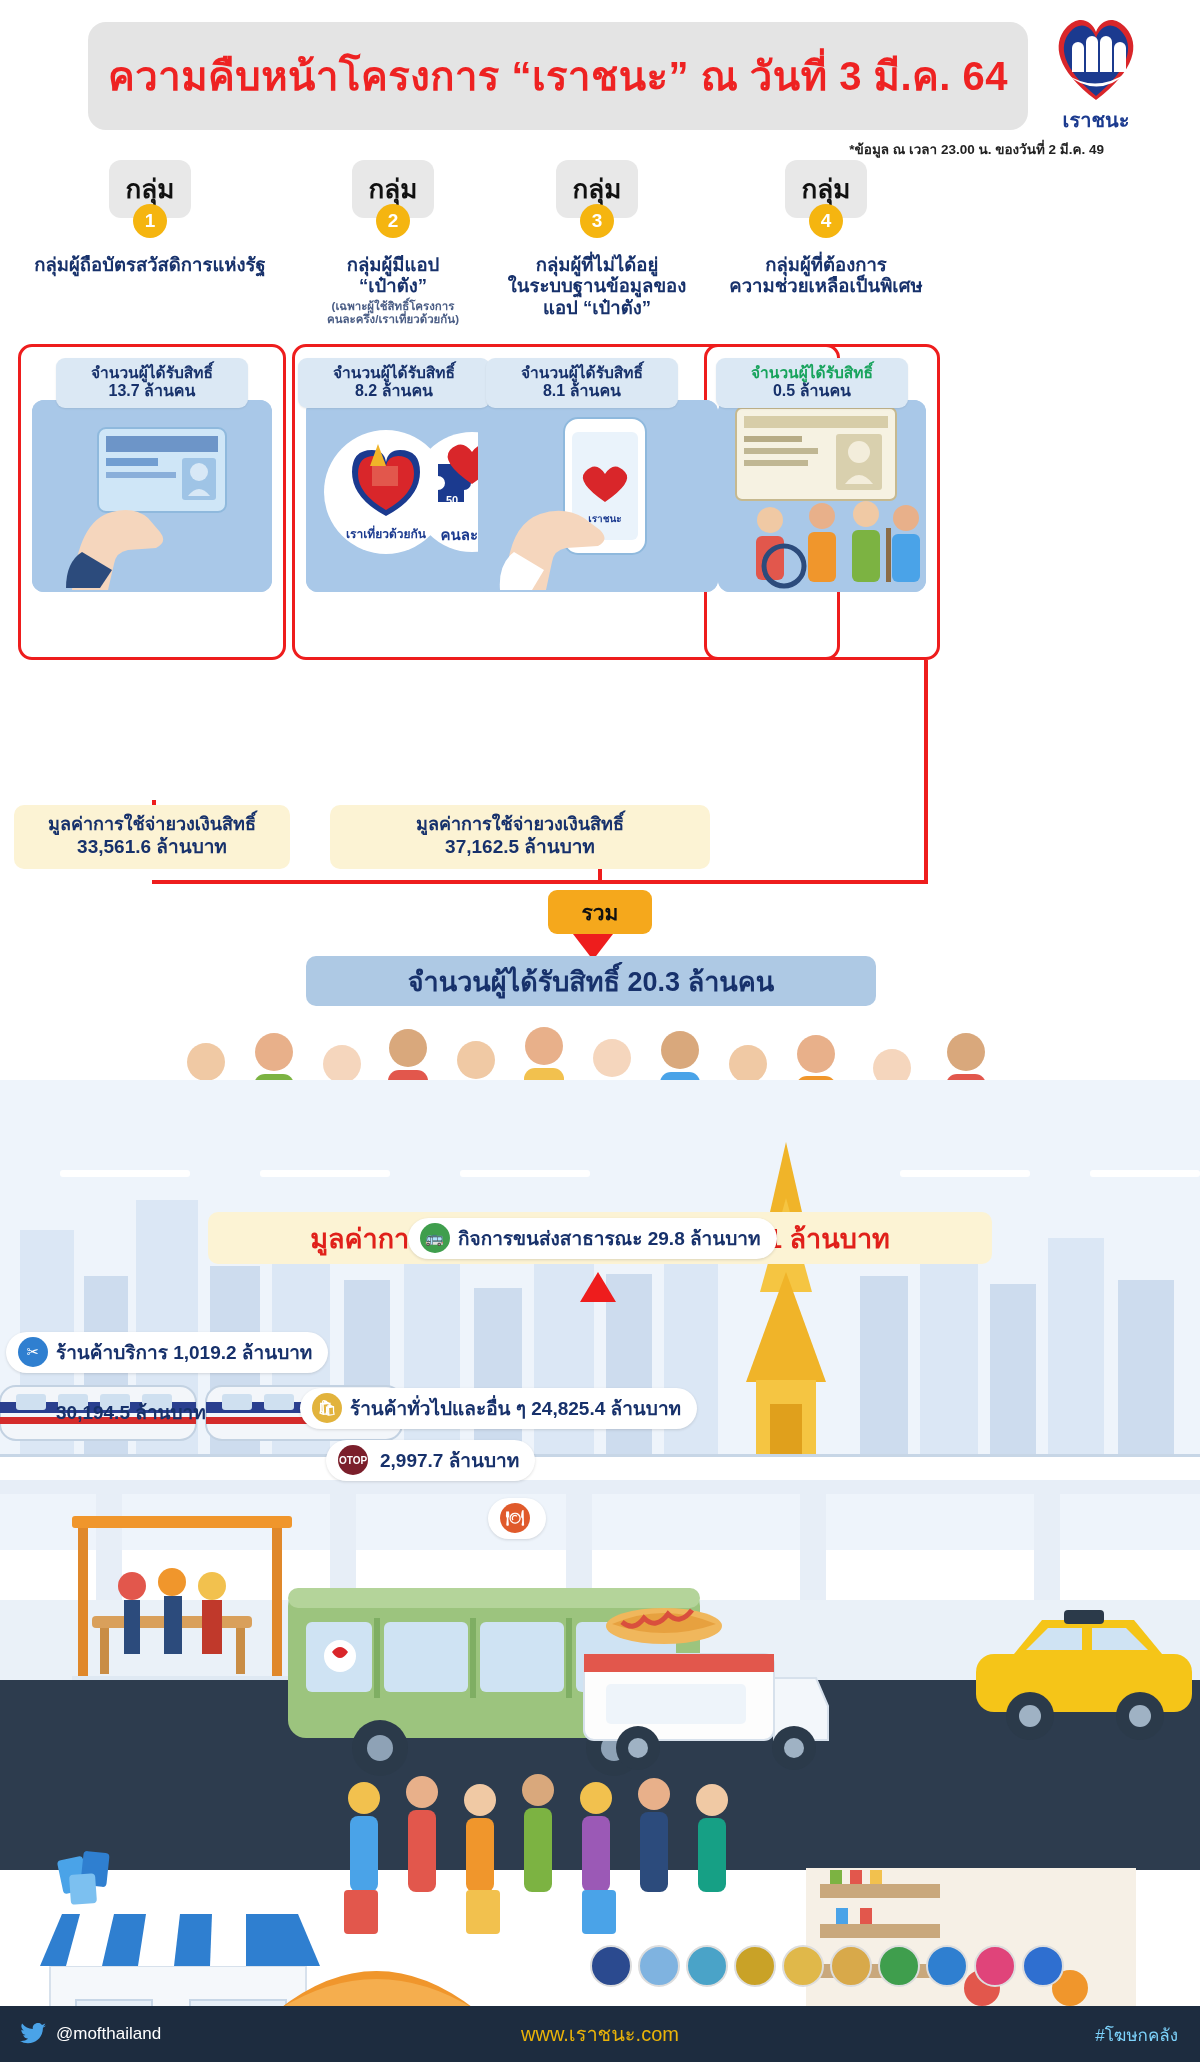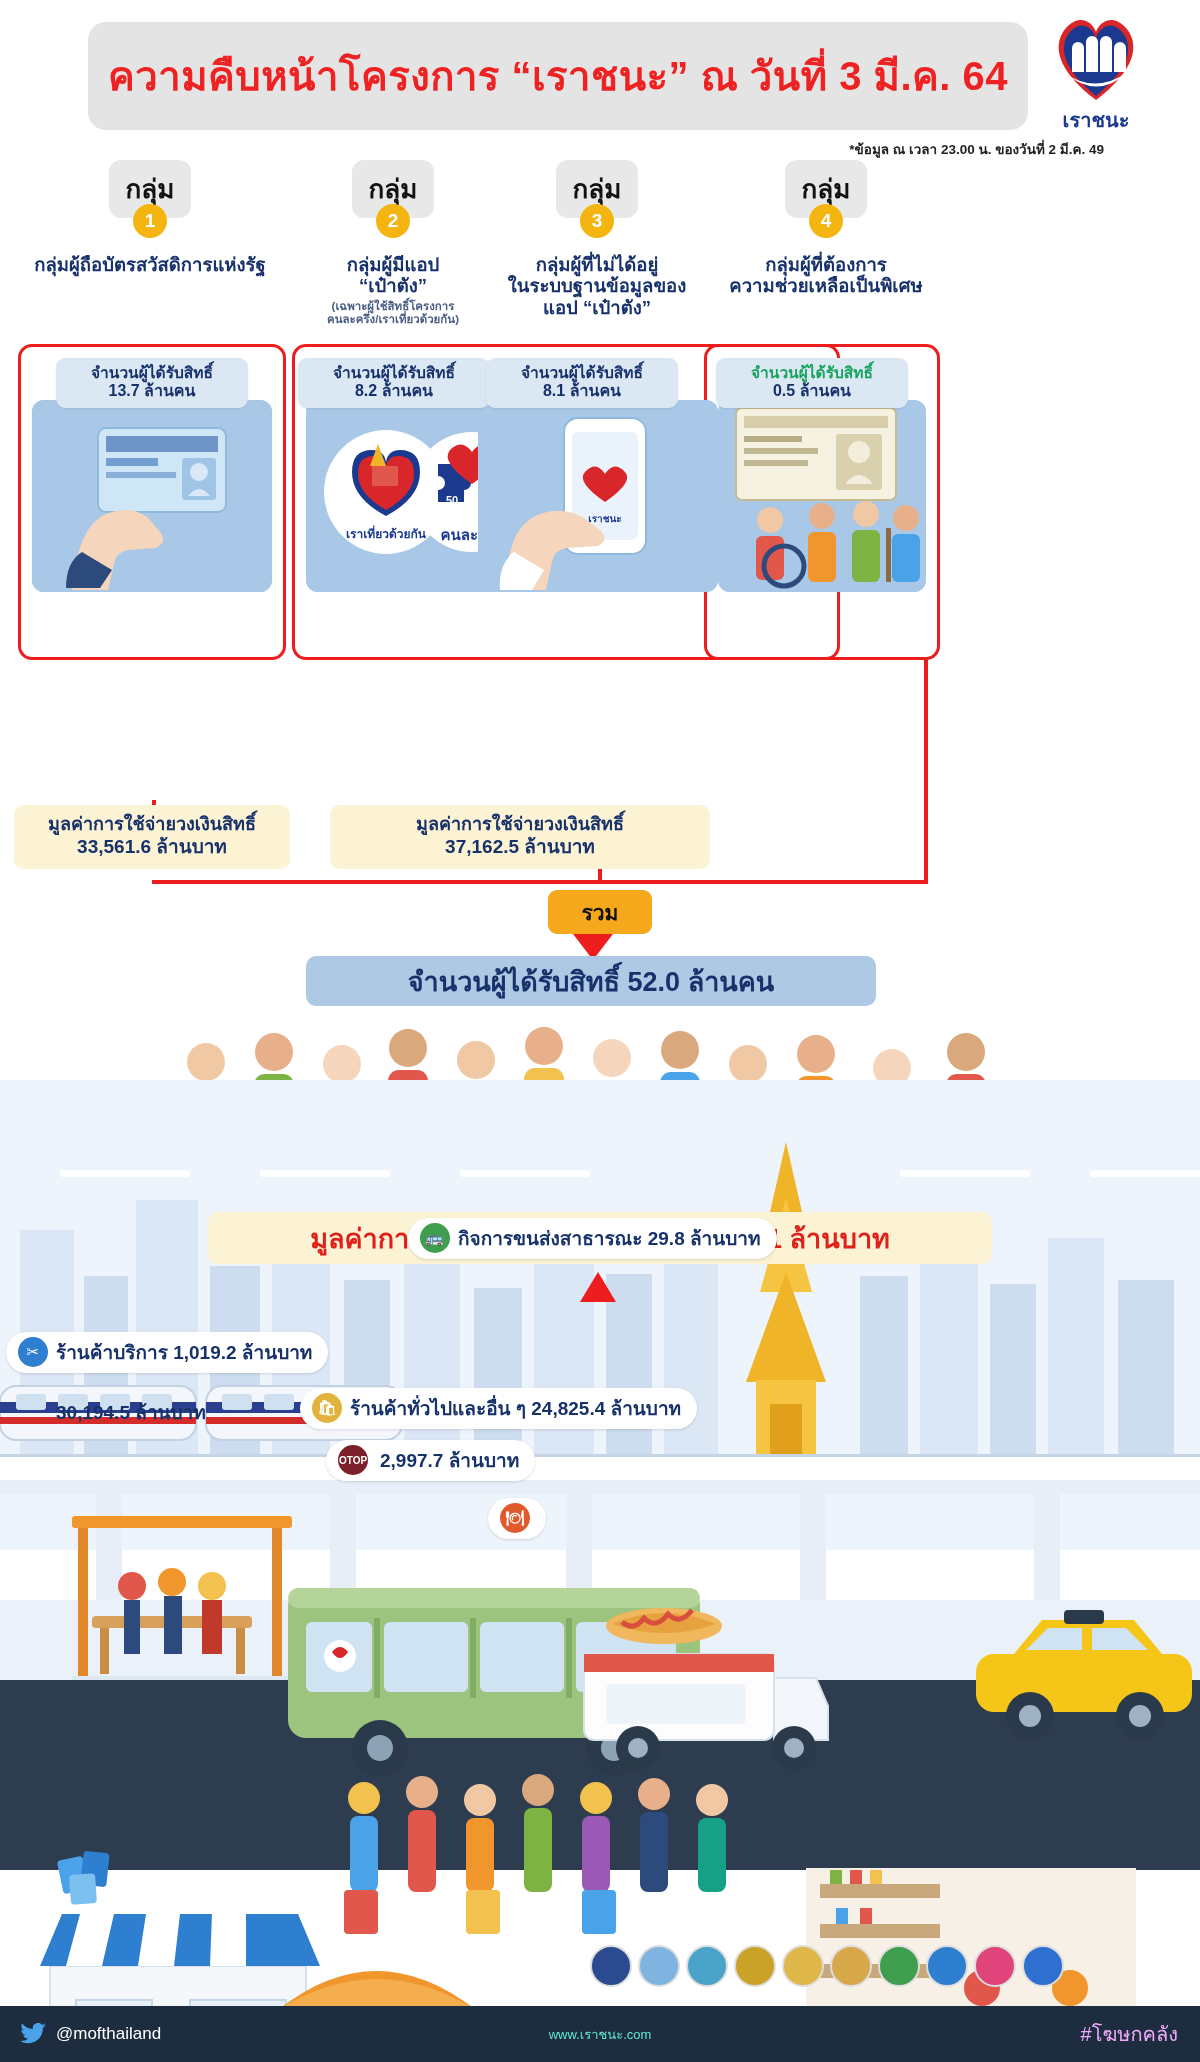--- a/index.html
+++ b/index.html
@@ -176,22 +176,22 @@
   .c-food{left:488px;top:1498px;}
   .c-flagship{left:56px; top:1392px;background:transparent;box-shadow:none;padding-left:0;}
 
   
   .footer{
     position:absolute;left:0;top:2006px;width:1200px;height:56px;
     background:#1d2c3f;z-index:30;
     display:flex;align-items:center;
   }
   .footer .fl{position:absolute;left:20px;display:flex;align-items:center;gap:10px;color:#fff;font-size:17px;}
-  .footer .fc{position:absolute;left:0;width:1200px;text-align:center;color:#5eead4;font-size:13px;}
-  .footer .fr{position:absolute;right:22px;color:#f0abfc;font-size:20px;}
+  .footer .fc{position:absolute;left:0;width:1200px;text-align:center;color:#eab308;font-size:20px;}
+  .footer .fr{position:absolute;right:22px;color:#7dd3fc;font-size:17px;}
 
   .seal-row{position:absolute;left:590px;top:1940px;width:580px;height:52px;z-index:25;display:flex;gap:6px;align-items:center;}
   .seal{width:42px;height:42px;border-radius:50%;border:2px solid #ddd;background:#fff;flex:0 0 auto;}
 </style>
 </head>
 <body>
 
 <div class="stage">
 
   <div class="city">
@@ -563,21 +563,21 @@
     <span class="v">33,561.6 ล้านบาท</span>
   </div>
   <div class="spendbox sb2">
     <span>มูลค่าการใช้จ่ายวงเงินสิทธิ์</span>
     <span class="v">37,162.5 ล้านบาท</span>
   </div>
 
   <div class="rwm">รวม</div>
   <div class="arrow-down"></div>
 
-  <div class="people-banner">จำนวนผู้ได้รับสิทธิ์ 52.0 ล้านคน</div>
+  <div class="people-banner">จำนวนผู้ได้รับสิทธิ์ 20.3 ล้านคน</div>
 
   <svg class="crowd" viewBox="0 0 900 260">
     <g>
       <circle cx="56" cy="72" r="19" fill="#f0c9a4"></circle>
         <rect x="36" y="94" width="40" height="86" rx="11" fill="#4aa3e8"></rect>
         <rect x="42" y="178" width="13" height="54" fill="#2c4b7c"></rect>
         <rect x="60" y="178" width="13" height="54" fill="#2c4b7c"></rect>
       <circle cx="124" cy="62" r="19" fill="#e8b08a"></circle>
         <rect x="104" y="84" width="40" height="90" rx="11" fill="#7cb342"></rect>
         <rect x="110" y="172" width="13" height="60" fill="#2c4b7c"></rect>

